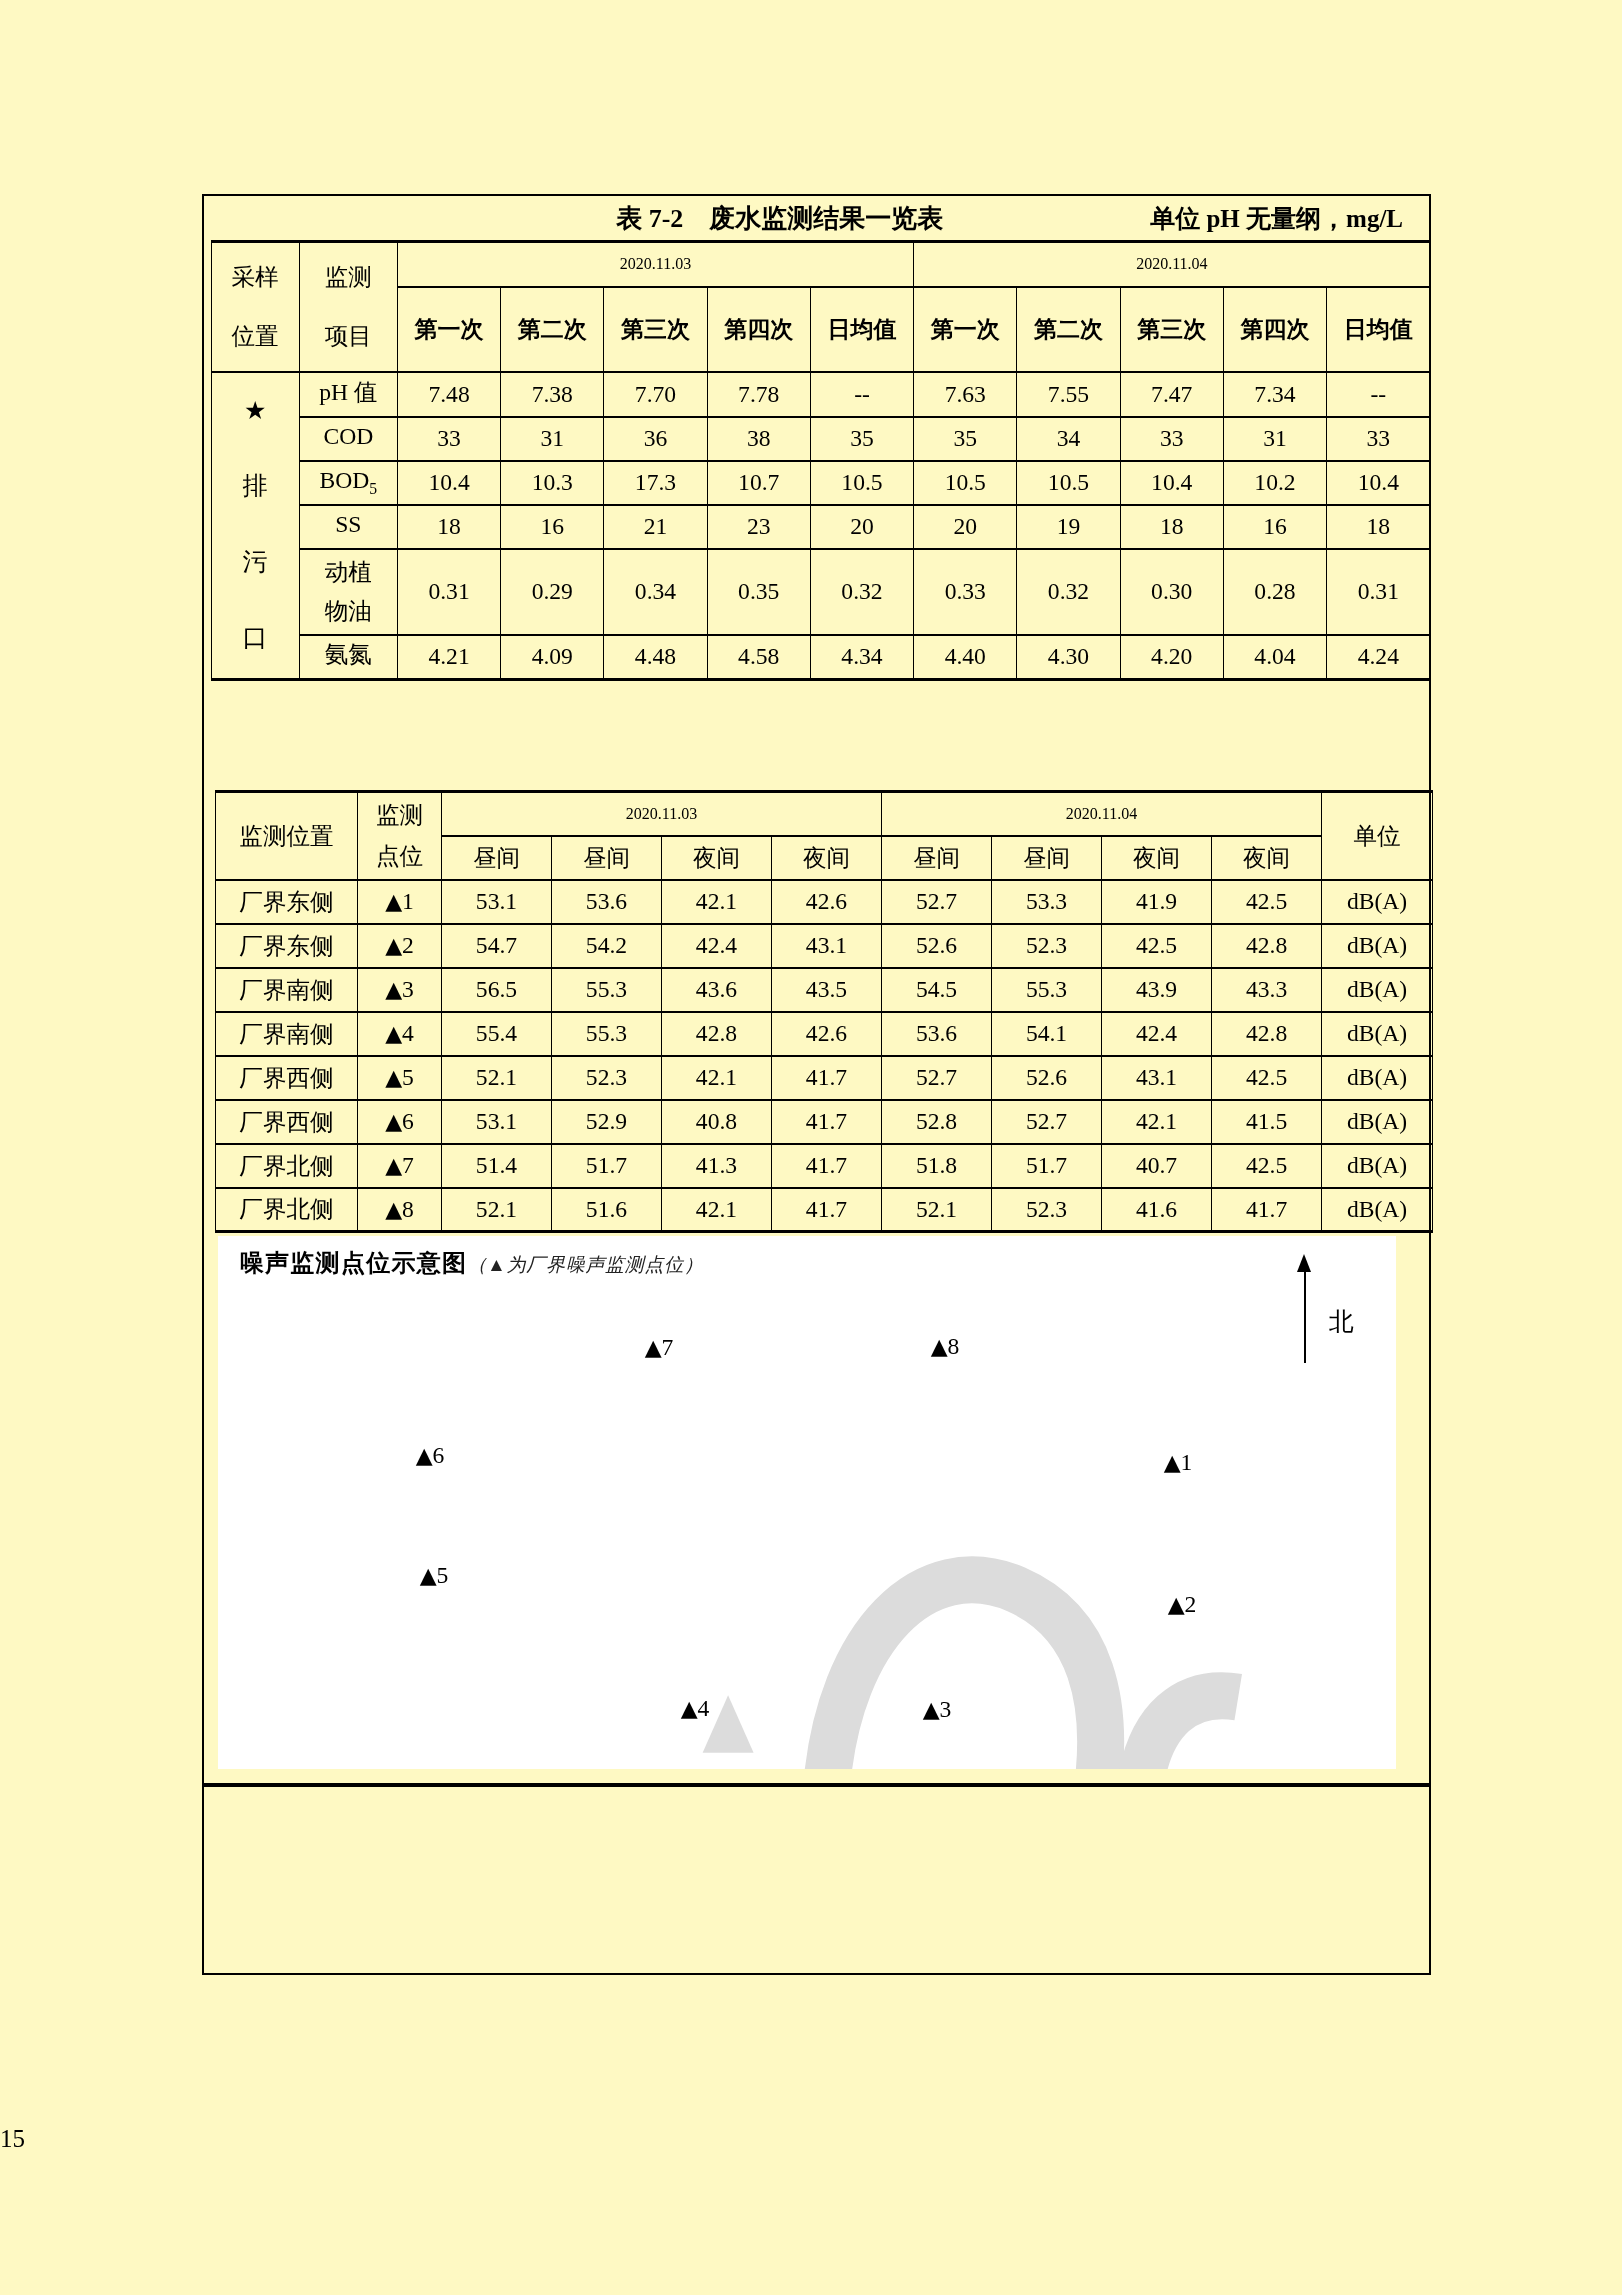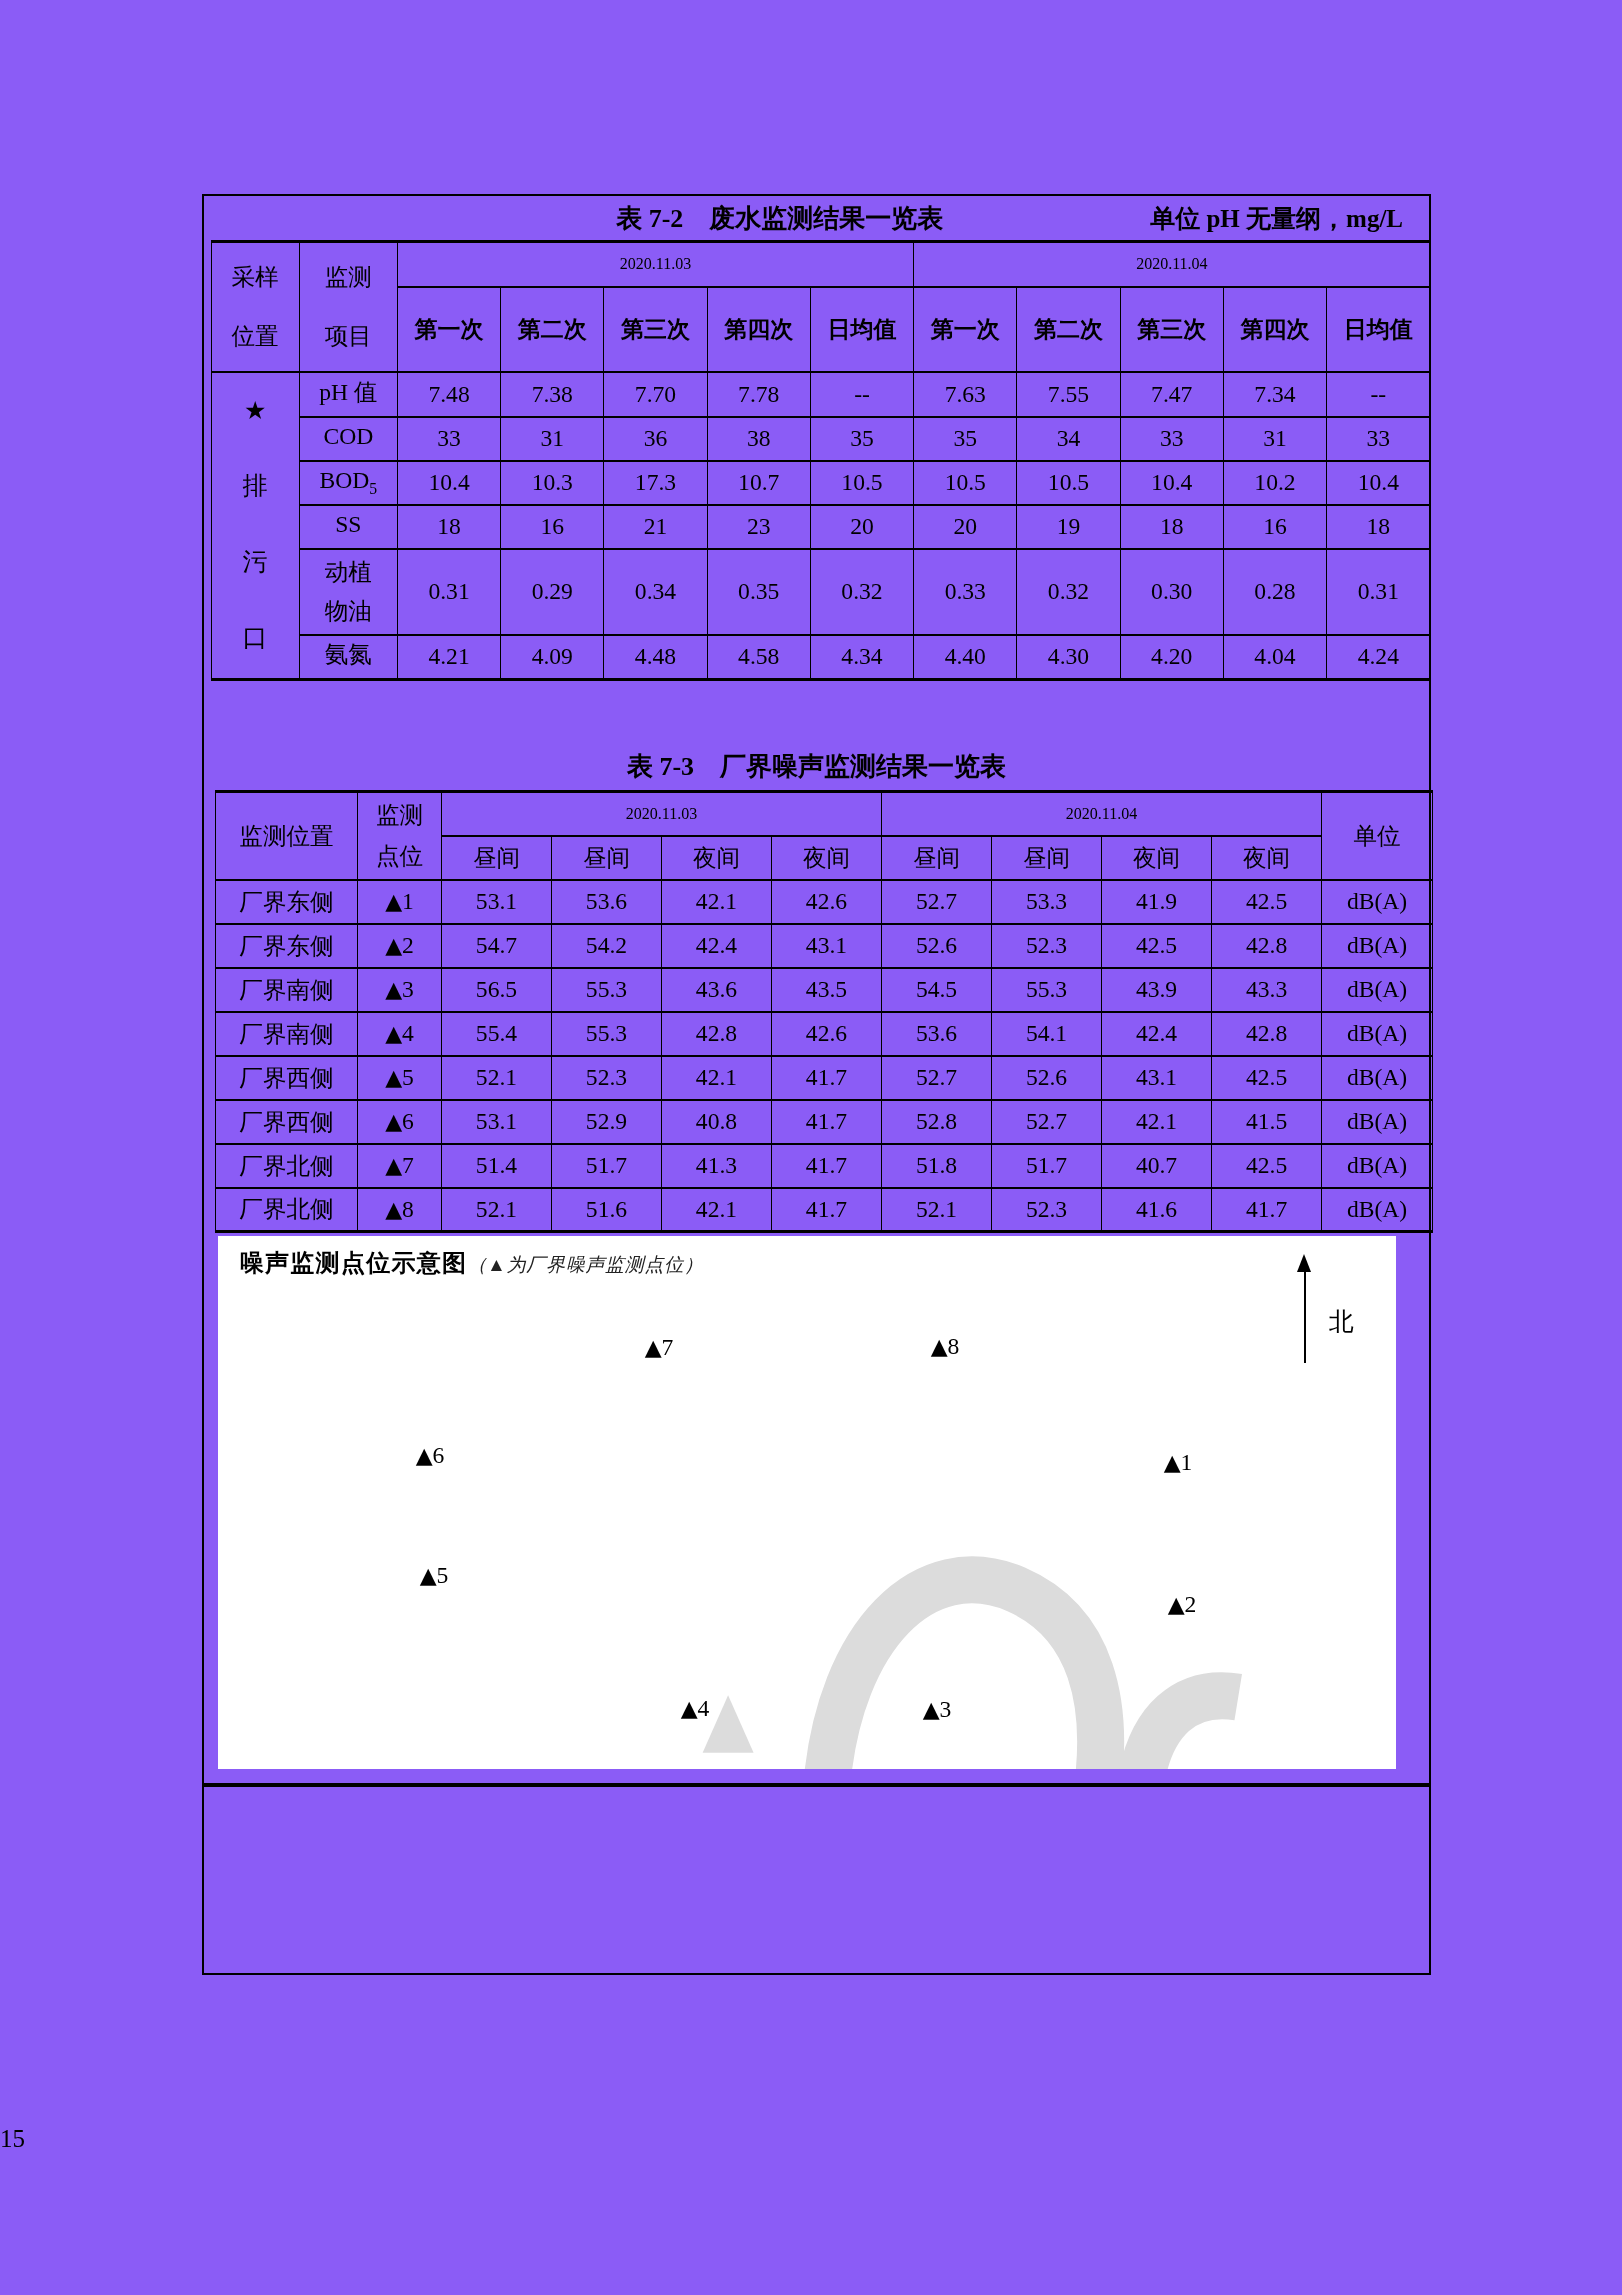--- a/index.html
+++ b/index.html
@@ -1,18 +1,18 @@
 <!DOCTYPE html>
 <html style="font-size:10.5px"><head>
 <meta charset="utf-8">
 <style>
   html,body{margin:0;padding:0;}
   body{background:#e9e9e9;}
   .page{
-    position:relative;width:1623px;height:2295px;background:#8b5cf6;
+    position:relative;width:1623px;height:2295px;background:#fef9c3;
     font-family:"Liberation Serif","DejaVu Serif","DejaVu Sans",serif;color:#000;
     overflow:hidden;
   }
   .content-box{
     position:absolute;left:202px;top:194px;width:1229px;height:1781px;
     border:2.6px solid #000;box-sizing:border-box;
   }
   
   .titlebar{position:absolute;top:3.9px;left:0;right:0;height:38px;}
   .t72-title{
@@ -232,23 +232,20 @@
         <td>4.34</td>
         <td>4.40</td>
         <td>4.30</td>
         <td>4.20</td>
         <td>4.04</td>
         <td>4.24</td>
       </tr>
     </tbody>
       </table>
 
-    <div class="t73-titlebar">
-      <span class="t73-title">表 7-3　厂界噪声监测结果一览表</span>
-    </div>
 
     <table class="tbl73">
       <colgroup>
         <col style="width:142px">
           <col style="width:84px">
         <col style="width:110px">
           <col style="width:110px">
           <col style="width:110px">
           <col style="width:110px">
         <col style="width:110px">

